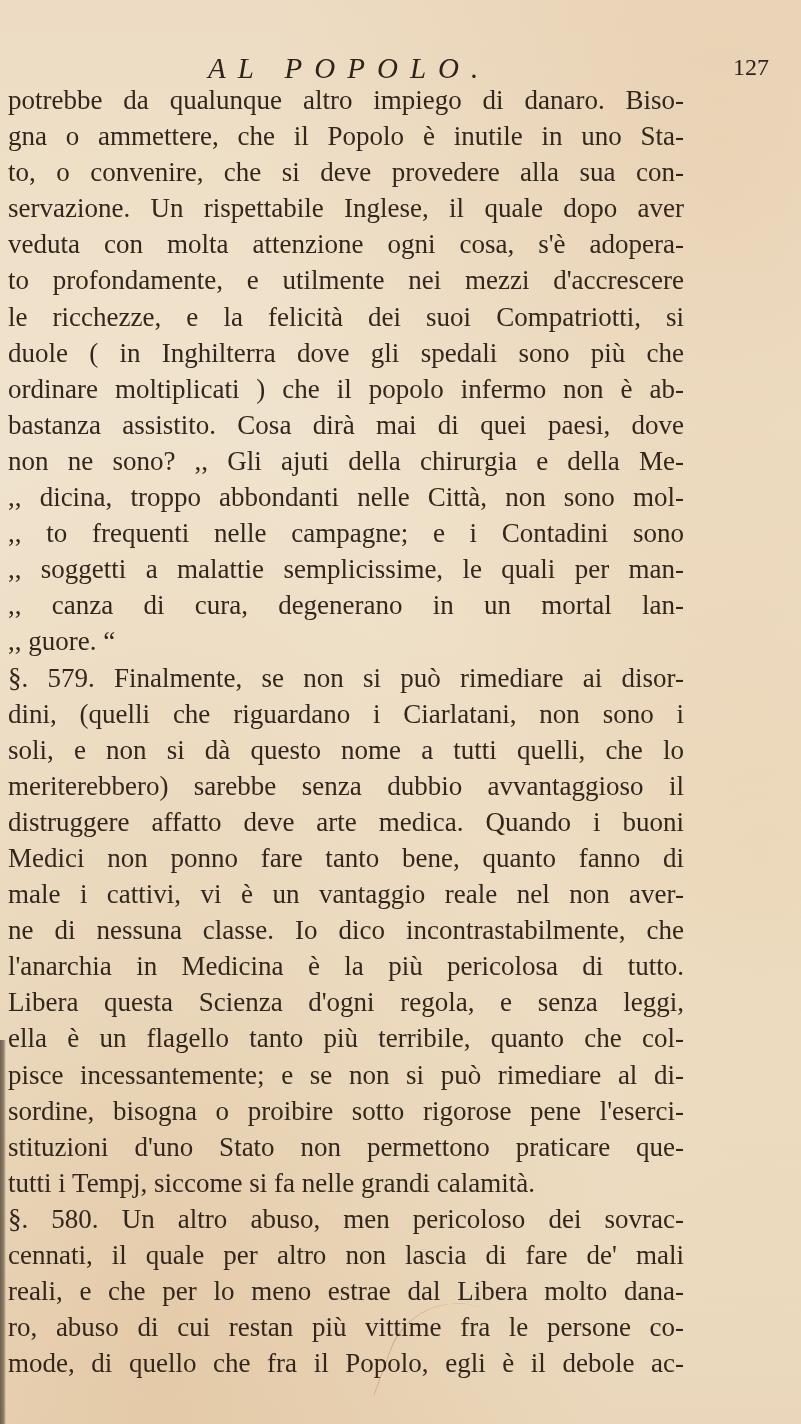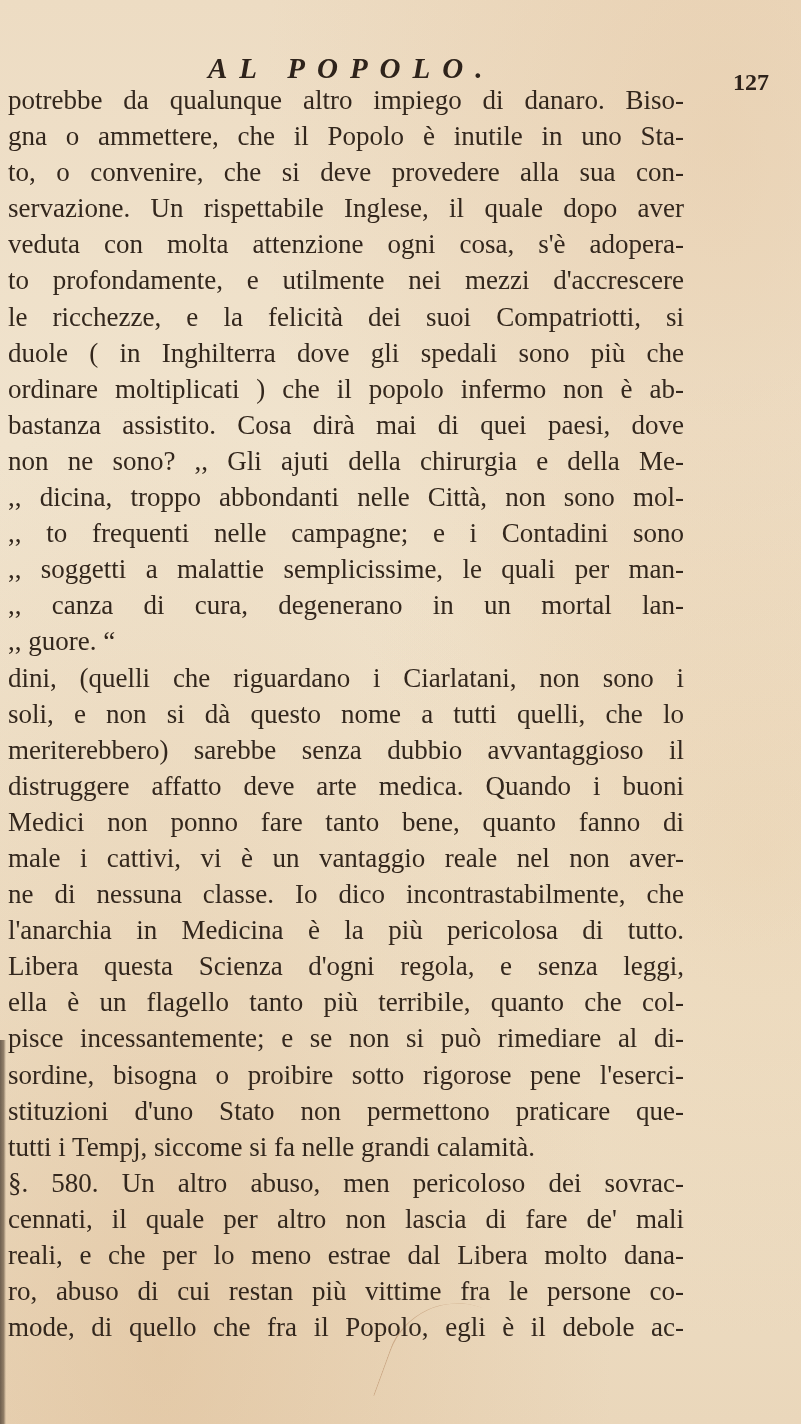--- a/index.html
+++ b/index.html
@@ -37,34 +37,33 @@
       width: 120px; height: 120px;
       border-left: 1.5px solid rgba(170,120,80,0.45);
       border-radius: 60% 0 0 0;
       transform: rotate(20deg);
     }
     .header {
       position: absolute;
       left: 0; top: 52px;
       width: 710px;
       height: 34px;
-      font-weight: bold;
     }
     .running-title {
       position: absolute;
       left: 208px; top: 0;
       font-style: italic;
       font-size: 29px;
       letter-spacing: 12px;
       color: #2e231b;
       font-family: "Liberation Serif", serif;
     }
     .page-number {
       position: absolute;
-      left: 733px; top: 17px;
+      left: 733px; top: 2px;
       font-size: 24px;
       color: #2e231b;
       font-family: "Liberation Serif", serif;
     }
     .text-block {
       position: absolute;
       left: 8px; top: 82px;
       width: 676px;
       color: #33271d;
       font-family: "Liberation Serif", serif;
@@ -105,20 +104,21 @@
     <span class="line">le ricchezze, e la felicità dei suoi Compatriotti, si</span>
     <span class="line">duole ( in Inghilterra dove gli spedali sono più che</span>
     <span class="line">ordinare moltiplicati ) che il popolo infermo non è ab-</span>
     <span class="line">bastanza assistito. Cosa dirà mai di quei paesi, dove</span>
     <span class="line">non ne sono? ,, Gli ajuti della chirurgia e della Me-</span>
     <span class="line">,, dicina, troppo abbondanti nelle Città, non sono mol-</span>
     <span class="line">,, to frequenti nelle campagne; e i Contadini sono</span>
     <span class="line">,, soggetti a malattie semplicissime, le quali per man-</span>
     <span class="line">,, canza di cura, degenerano in un mortal lan-</span>
     <span class="line last">,, guore. “</span>
+    <span class="line">§. 579. Finalmente, se non si può rimediare ai disor-</span>
     <span class="line">dini, (quelli che riguardano i Ciarlatani, non sono i</span>
     <span class="line">soli, e non si dà questo nome a tutti quelli, che lo</span>
     <span class="line">meriterebbero) sarebbe senza dubbio avvantaggioso il</span>
     <span class="line">distruggere affatto deve arte medica. Quando i buoni</span>
     <span class="line">Medici non ponno fare tanto bene, quanto fanno di</span>
     <span class="line">male i cattivi, vi è un vantaggio reale nel non aver-</span>
     <span class="line">ne di nessuna classe. Io dico incontrastabilmente, che</span>
     <span class="line">l'anarchia in Medicina è la più pericolosa di tutto.</span>
     <span class="line">Libera questa Scienza d'ogni regola, e senza leggi,</span>
     <span class="line">ella è un flagello tanto più terribile, quanto che col-</span>

